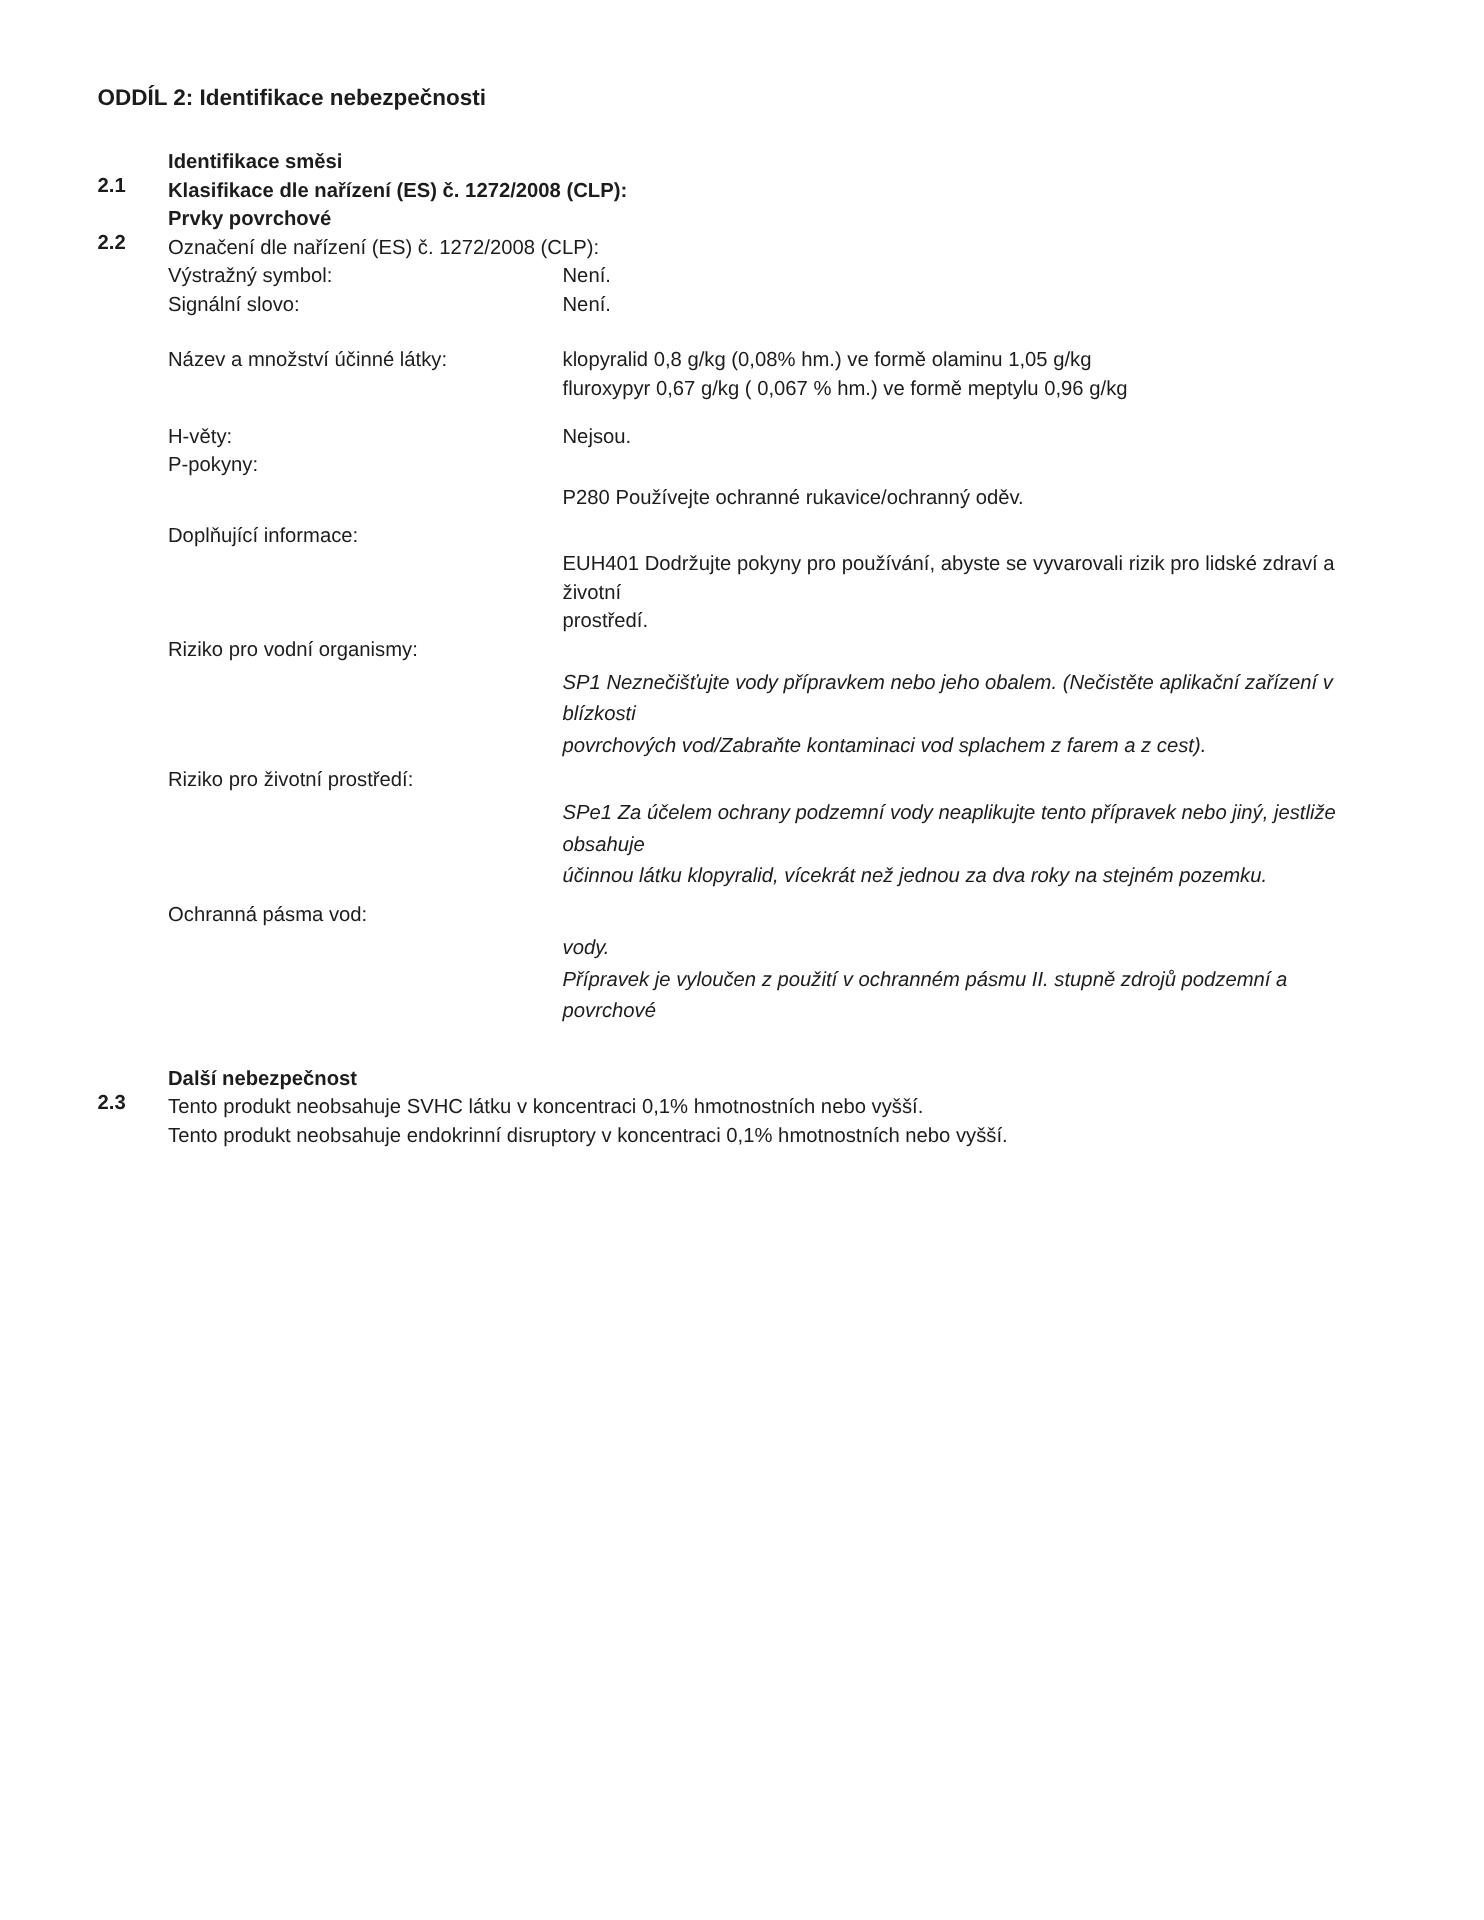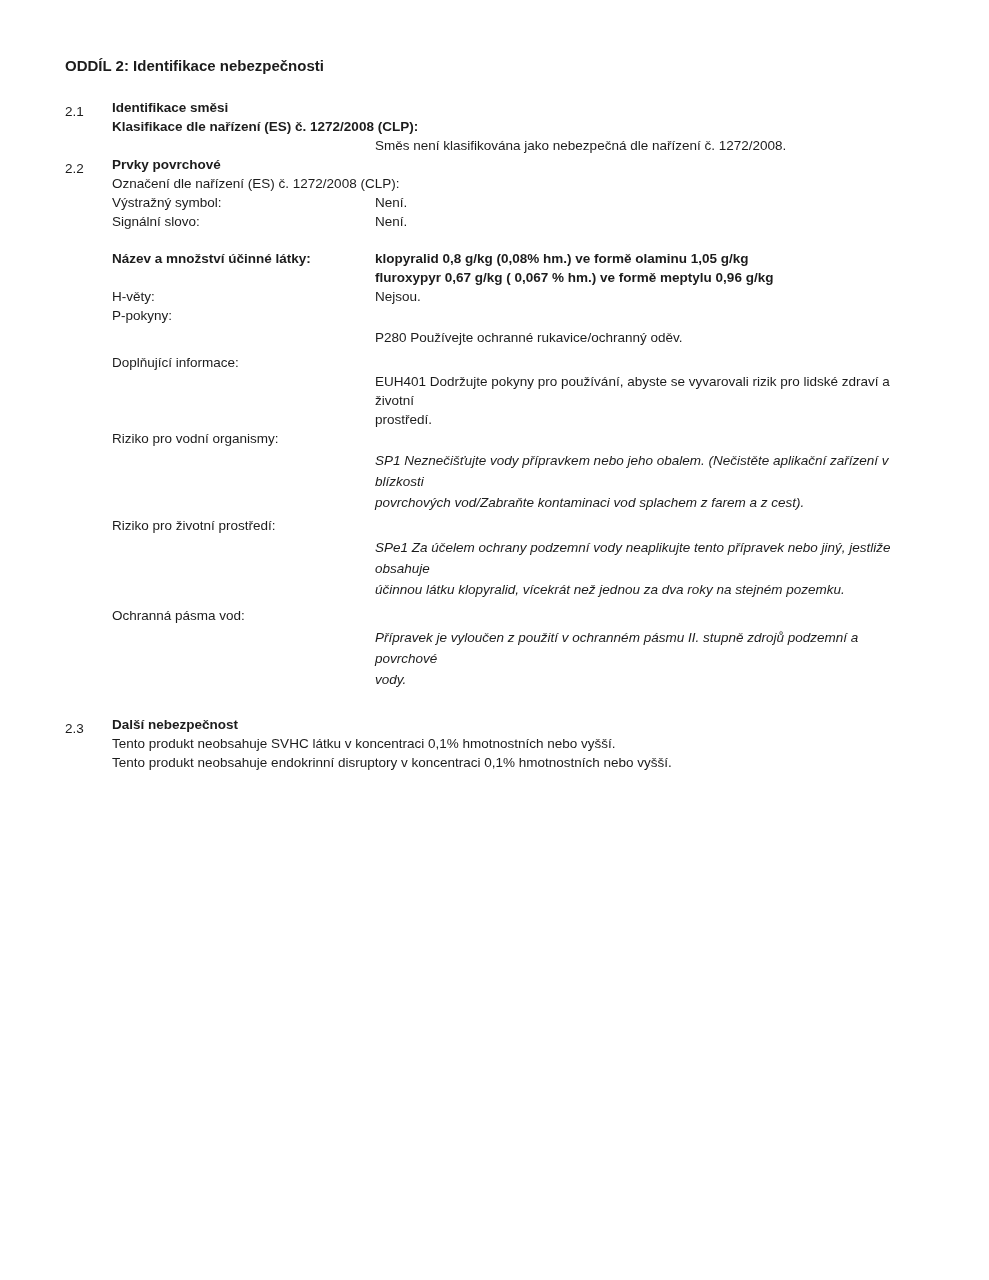--- a/index.html
+++ b/index.html
@@ -23,53 +23,52 @@
   .doc-title {
     font-size: 15px;
     font-weight: bold;
     line-height: 20px;
     margin-bottom: 22px;
   }
   .section { position: relative; padding-left: 47px; }
   .sec-num {
     position: absolute;
     left: 0;
-    top: 4px;
-    font-weight: normal;
+    top: 16px;
+    font-weight: bold;
   }
   .sec-heading { font-weight: bold; }
   .bold { font-weight: bold; }
   
   .field { display: flex; justify-content: flex-end; }
   .field .label { width: 263px; flex: 0 0 263px; }
   .field .value { flex: 1; }
   .indent { margin-left: 263px; }
   .gap-sm { margin-top: 3px; }
   .gap-md { margin-top: 6px; }
-  .gap-lg { }
-  .gap-xl { margin-top: 18px; font-weight: bold; }
+  .gap-lg { margin-top: 13px; }
+  .gap-xl { margin-top: 18px; }
   .para-it {
     font-style: italic;
     line-height: 21px;
     margin-top: 2px;
   }
   .sec-23 { margin-top: 25px; }
 </style>
 </head>
 <body>
 
 <div class="doc">
 
   <div class="doc-title">ODDÍL 2: Identifikace nebezpečnosti</div>
 
   <div class="section">
     <span class="sec-num">2.1</span>
     <div class="sec-heading">Identifikace směsi</div>
     <div class="bold">Klasifikace dle nařízení (ES) č. 1272/2008 (CLP):</div>
-    <div class="indent">Směs není klasifikována jako nebezpečná dle nařízení č. 1272/2008.</div>
   </div>
 
   <div class="section">
     <span class="sec-num">2.2</span>
     <div class="sec-heading">Prvky povrchové</div>
     <div>Označení dle nařízení (ES) č. 1272/2008 (CLP):</div>
 
     <div class="field">
       <span class="label">Výstražný symbol:</span>
       <span class="value">Není.</span>
@@ -118,22 +117,22 @@
       <div class="gap-sm">Riziko pro životní prostředí:</div>
       <div class="indent para-it">
         <div>SPe1 Za účelem ochrany podzemní vody neaplikujte tento přípravek nebo jiný, jestliže obsahuje</div>
         <div>účinnou látku klopyralid, vícekrát než jednou za dva roky na stejném pozemku.</div>
       </div>
     </div>
 
     <div>
       <div class="gap-md">Ochranná pásma vod:</div>
       <div class="indent para-it">
+        <div>vody.</div>
         <div>Přípravek je vyloučen z použití v ochranném pásmu II. stupně zdrojů podzemní a povrchové</div>
-        <div>vody.</div>
       </div>
     </div>
   </div>
 
   <div class="section sec-23">
     <span class="sec-num">2.3</span>
     <div class="sec-heading">Další nebezpečnost</div>
     <div>Tento produkt neobsahuje SVHC látku v koncentraci 0,1% hmotnostních nebo vyšší.</div>
     <div>Tento produkt neobsahuje endokrinní disruptory v koncentraci 0,1% hmotnostních nebo vyšší.</div>
   </div>

